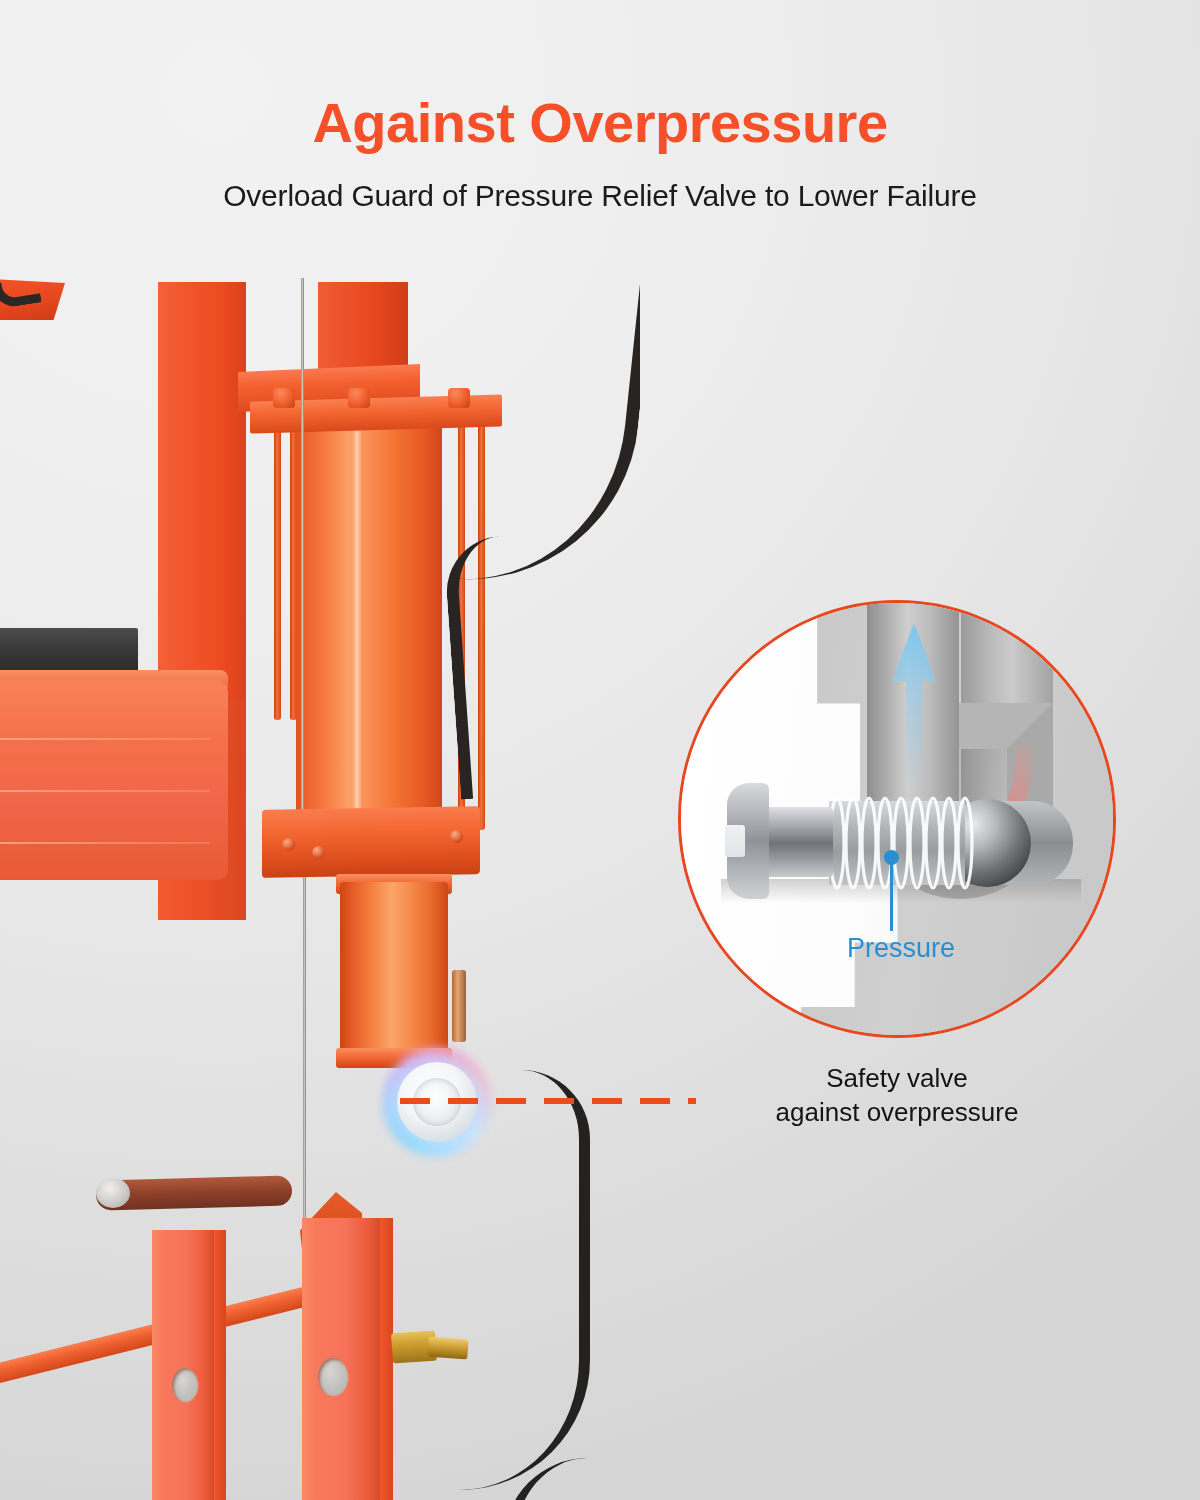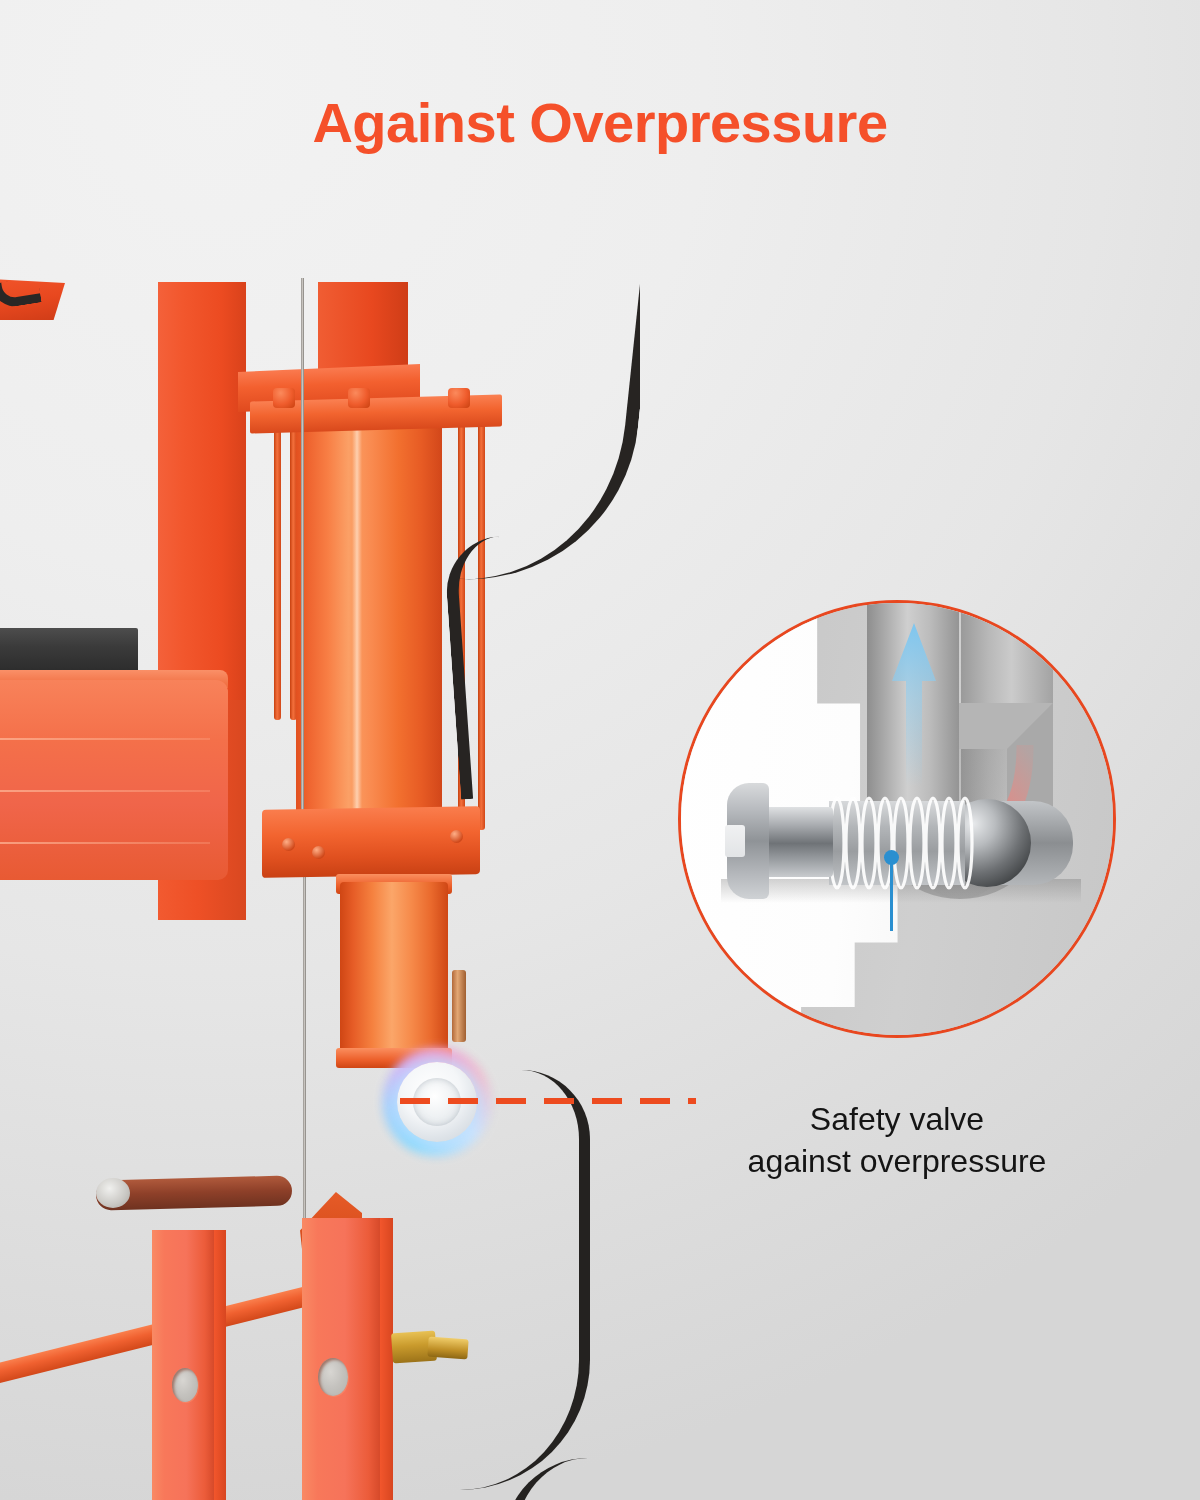--- a/index.html
+++ b/index.html
@@ -397,30 +397,31 @@
   .co-label {
     left:50px; top:330px; width:340px;
     text-align:center; color:#2a8fd0;
     font-size:27px; line-height:1.18;
   }
 
   
   .caption {
     position:absolute; left:678px; top:1062px;
     width:438px; text-align:center;
-    font-size:32px; line-height:1.3; color:#141414;margin-top:37px;
+    font-size:26px; line-height:1.3; color:#141414;
   }
 </style>
 </head>
 <body>
 
 <div id="page">
 
   <div class="header">
     <div class="title">Against Overpressure</div>
+    <div class="subtitle">Overload Guard of Pressure Relief Valve to Lower Failure</div>
   </div>
 
   <div class="photo">
 
     <div class="pc bracket-tl"></div>
     <div class="pc bracket-tl-hose"></div>
 
     <div class="pc post-left"></div>
     <div class="pc post-left-b"></div>
     <div class="pc post-right"></div>
@@ -544,20 +545,21 @@
     </svg>
 
     <div class="co co-shank"></div>
     <div class="co co-screwhead"></div>
     <div class="co co-screwslot"></div>
 
     <div class="co co-dot"></div>
     <div class="co co-leader"></div>
 
     <div class="co co-label">
+      <div>Pressure</div>
     </div>
   </div>
 
   <div class="caption">
     <div>Safety valve</div>
     <div>against overpressure</div>
   </div>
 
 </div>
 

